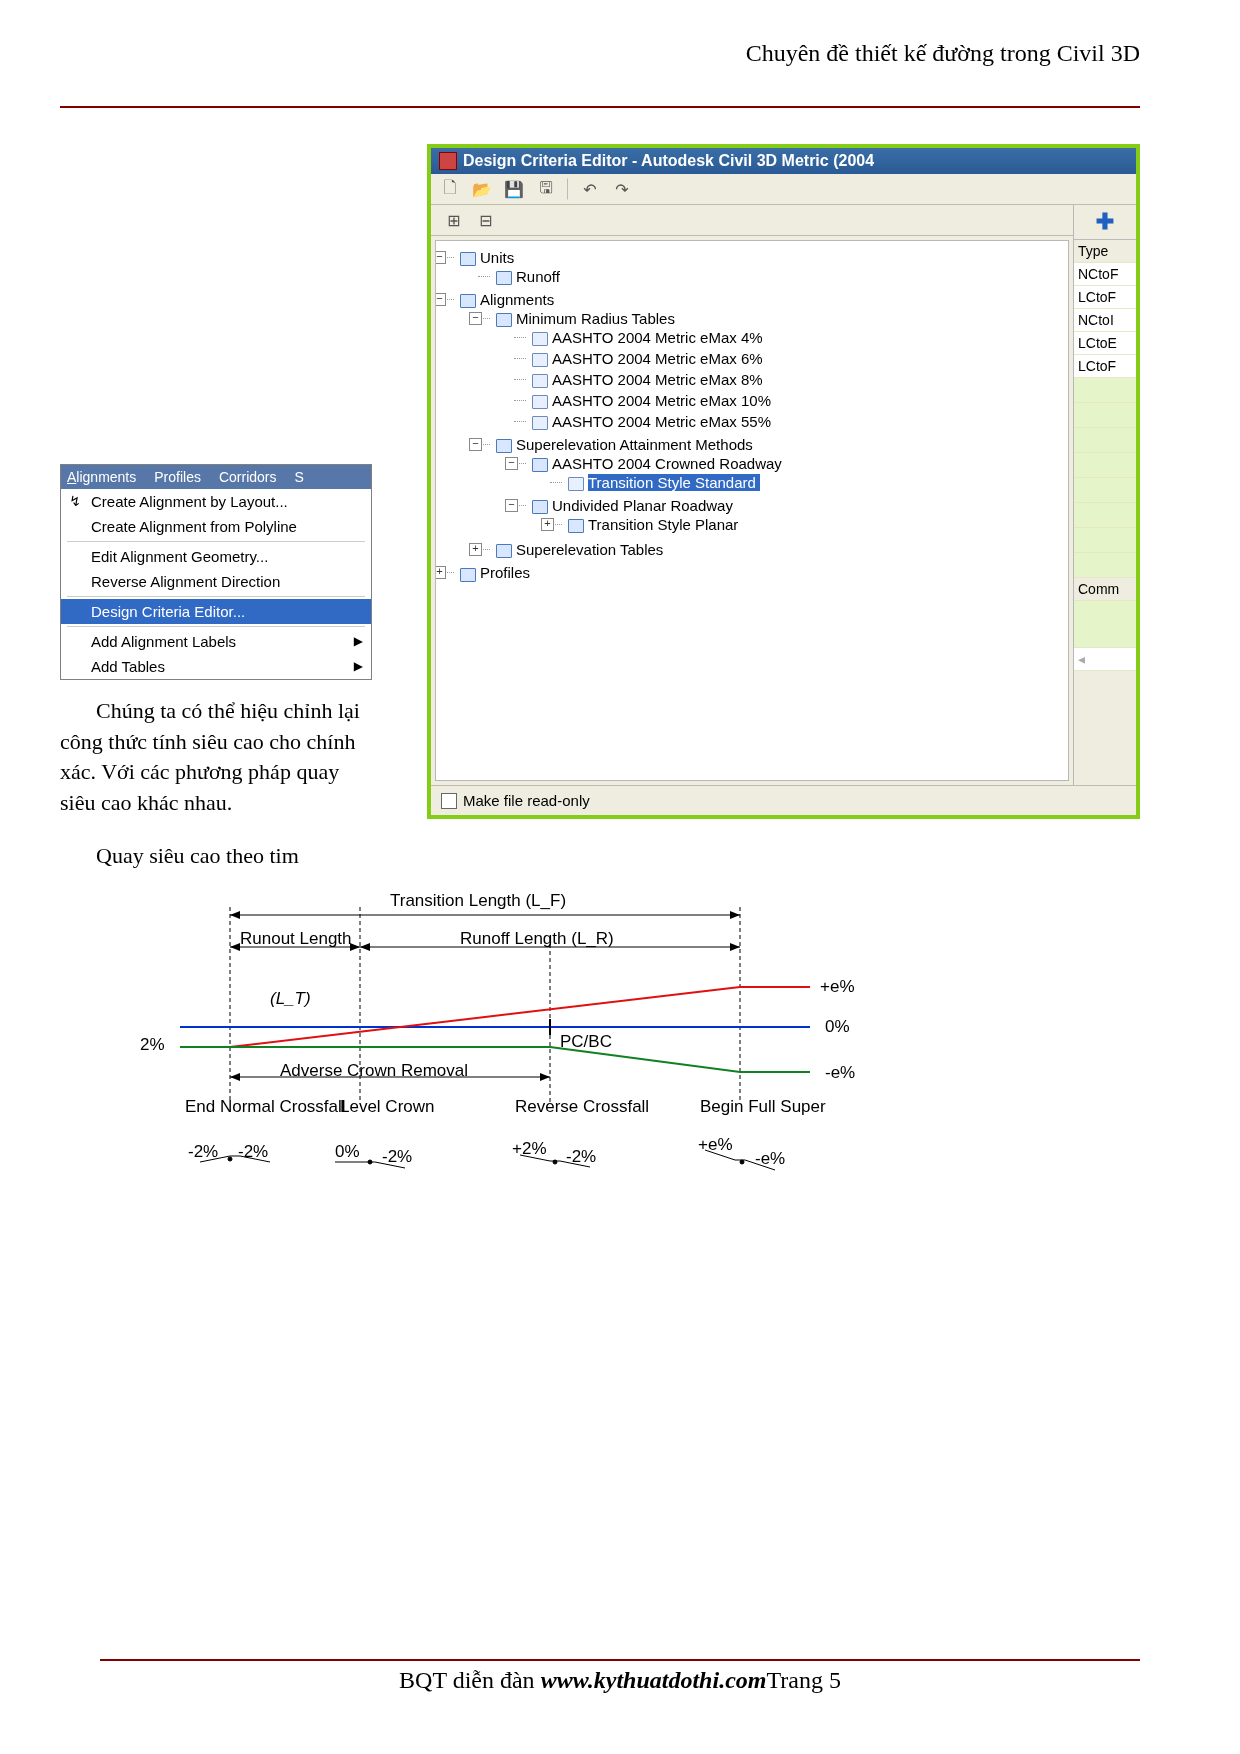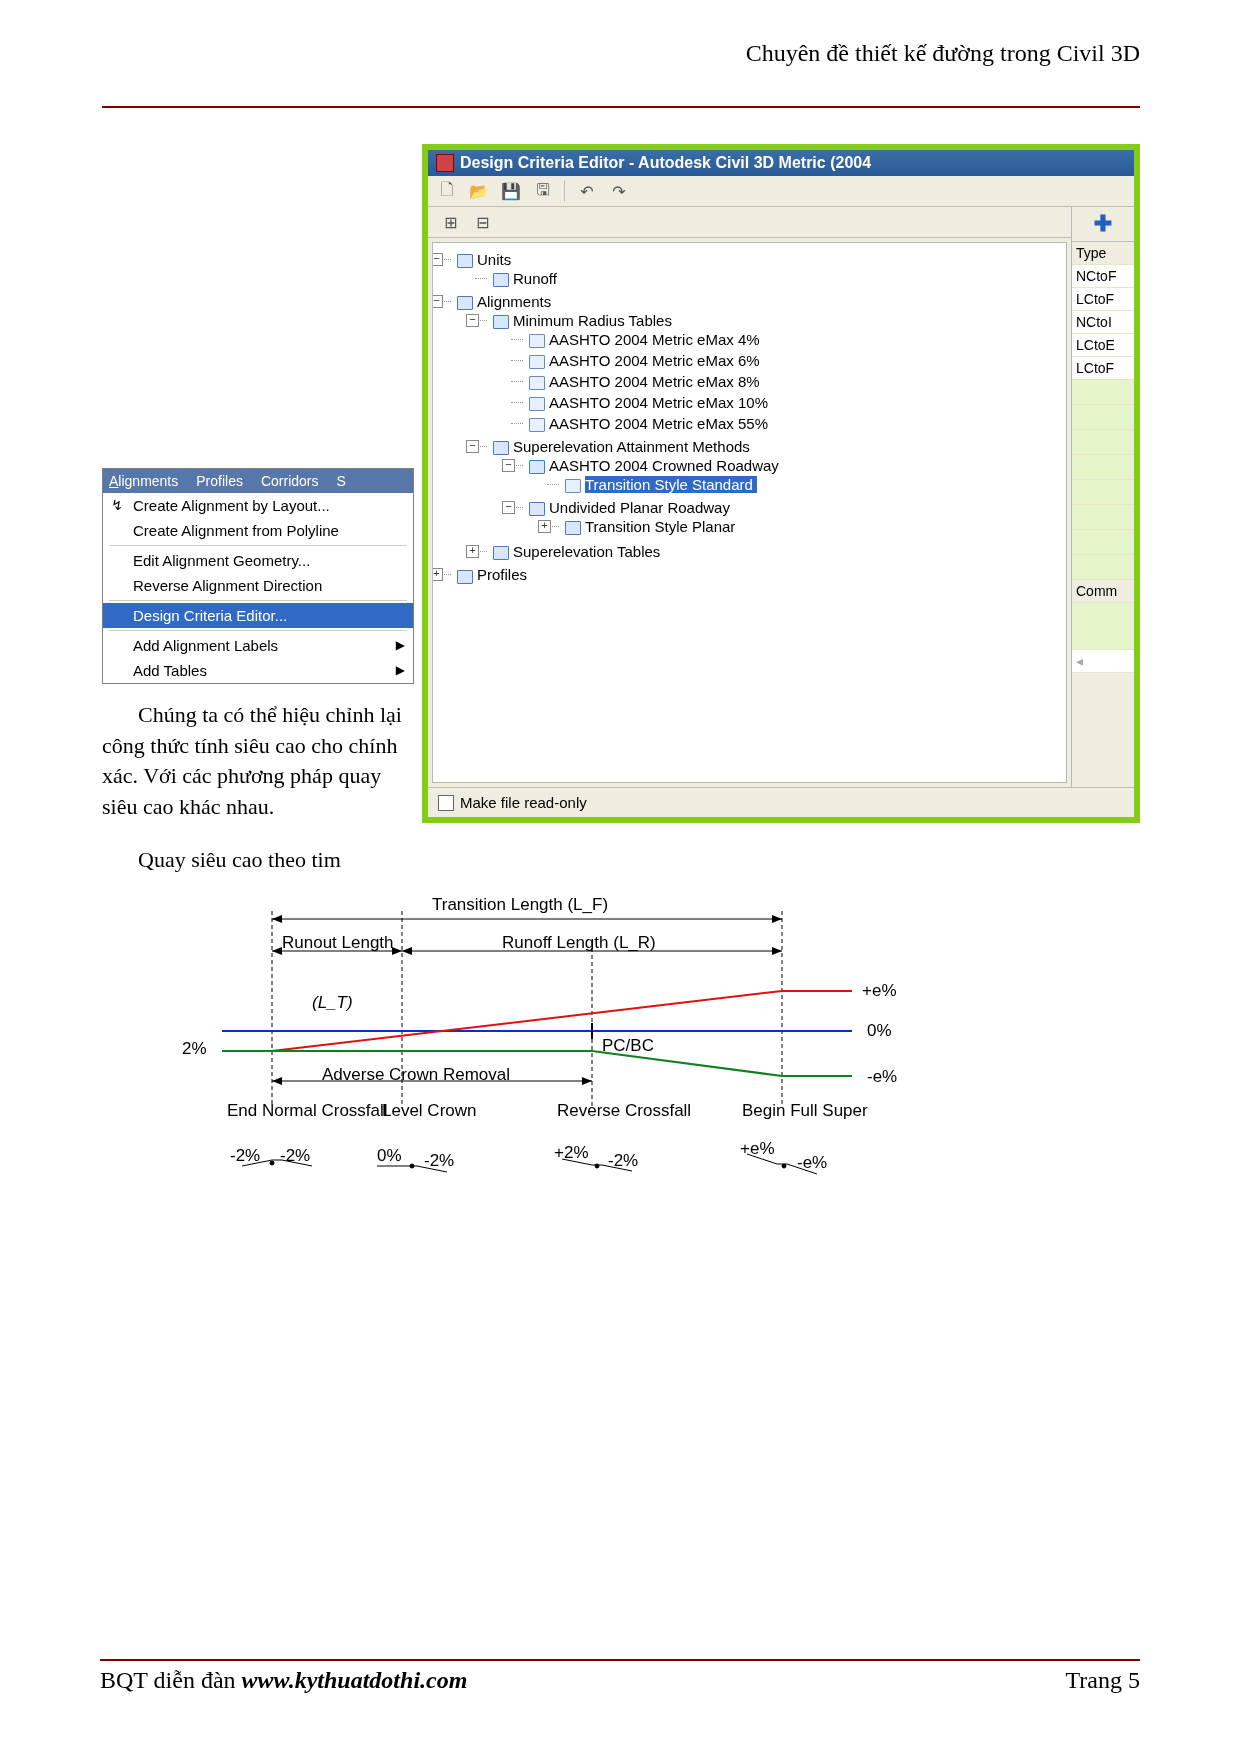--- a/index.html
+++ b/index.html
@@ -8,21 +8,21 @@
     background: #fff;
     font-family: "Times New Roman", Times, serif;
     color: #000;
     width: 1240px;
   }
   .page {
     width: 1240px;
     height: 1754px;
     position: relative;
     box-sizing: border-box;
-    padding: 40px 100px 60px 102px;
+    padding: 40px 100px 60px 60px;
   }
   .header-area {
     position: relative;
     height: 60px;
   }
   .hdr-right {
     position: absolute;
     right: 0;
     top: 0;
     font-size: 24px;
@@ -32,21 +32,21 @@
     border-top: 2px solid #800000;
     margin: 6px 0 0 0;
   }
   .ftr-rule { margin: 0 0 6px 0; }
   .footer-area {
     position: absolute;
     left: 100px; right: 100px;
     bottom: 60px;
     font-size: 24px;
   }
-  .footer-row { display: flex; justify-content: space-between; margin-top: 4px;}
+  .footer-row { display: flex; justify-content: center; margin-top: 4px;}
   .content {
     margin-top: 36px;
   }
   .row1 {
     display: flex;
     gap: 10px;
     align-items: flex-end;
   }
   
   .menu-box {
@@ -102,21 +102,22 @@
     font-size: 22px;
     margin-top: 16px;
     line-height: 1.4;
   }
   .para1 .indent { display:inline-block; width: 36px; }
   
   .right-shot {
     flex: 1;
     font-family: Tahoma, Arial, sans-serif;
     font-size: 15px;
-    border: 6px solid #84cc16;
+    border: 4px solid #84cc16;
+    margin-left: 47px;
   }
   .titlebar {
     background: linear-gradient(#3a6ea5, #2a5a95);
     color: #fff;
     padding: 4px 8px;
     font-weight: bold;
     font-size: 16px;
     display: flex;
     align-items: center;
     gap: 6px;

